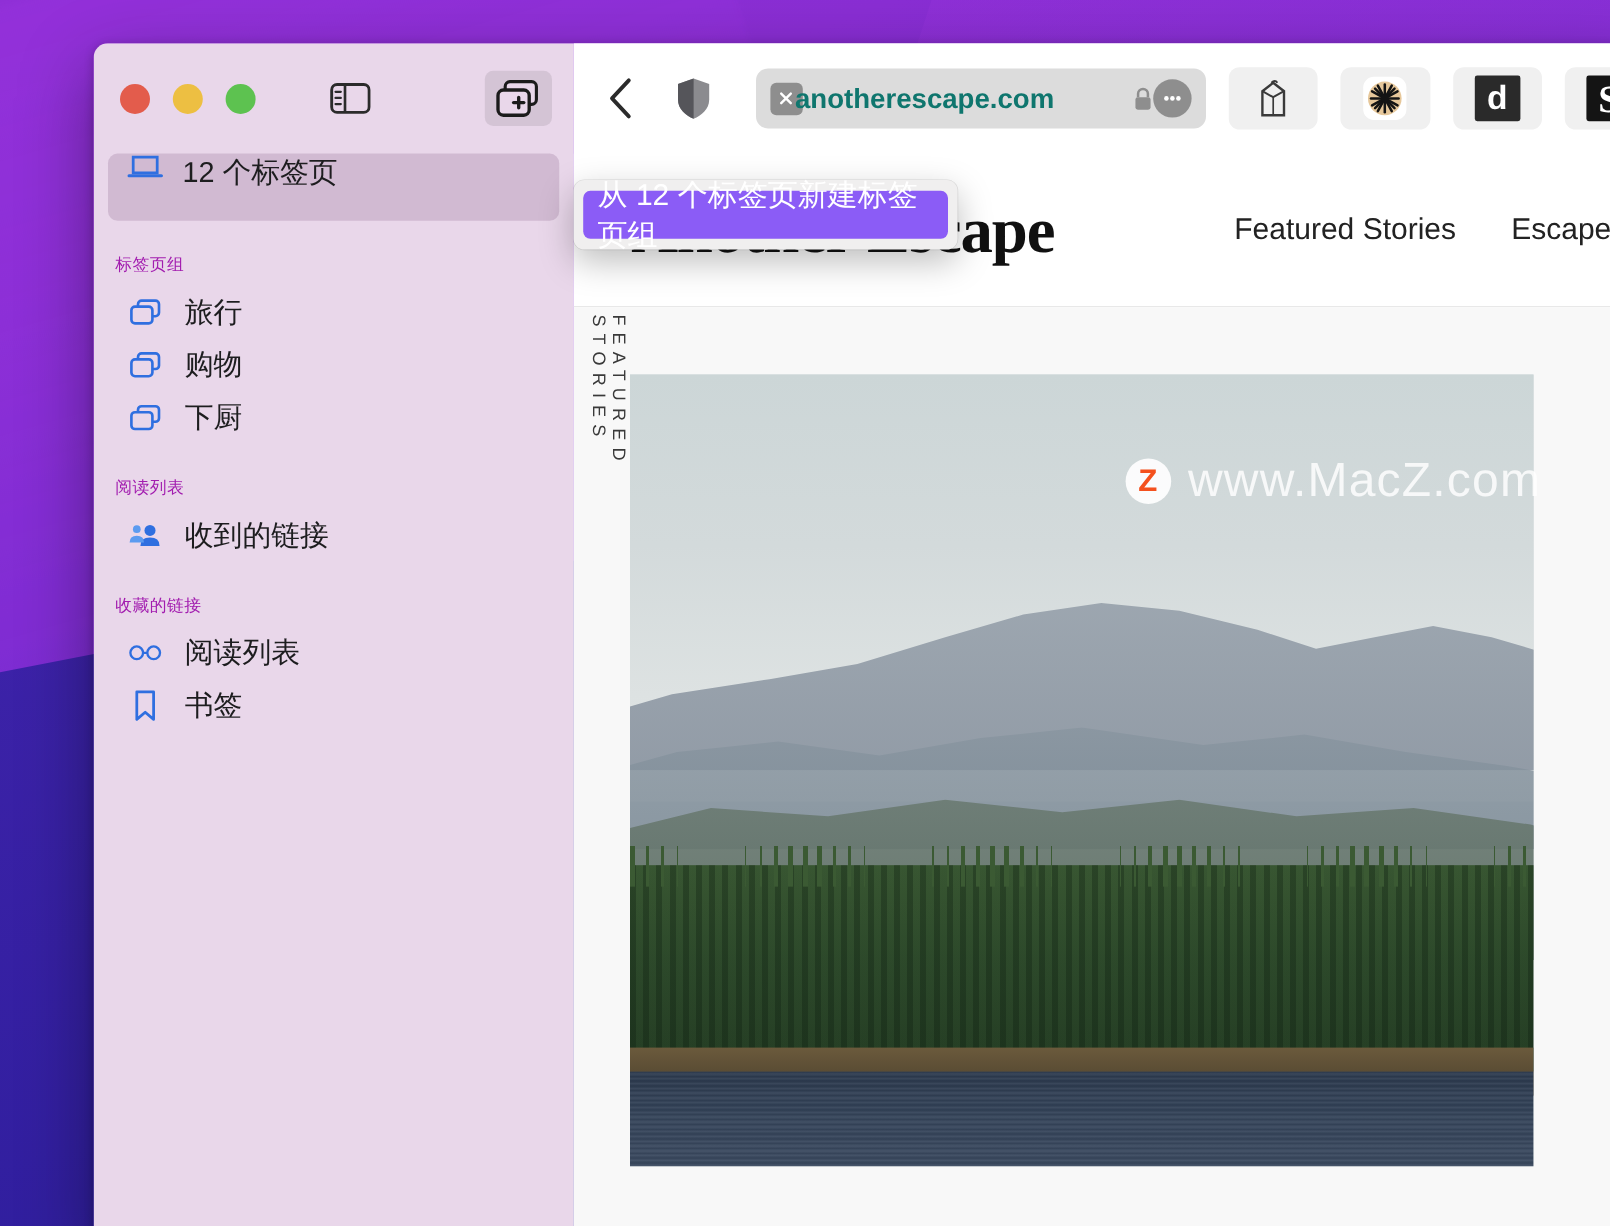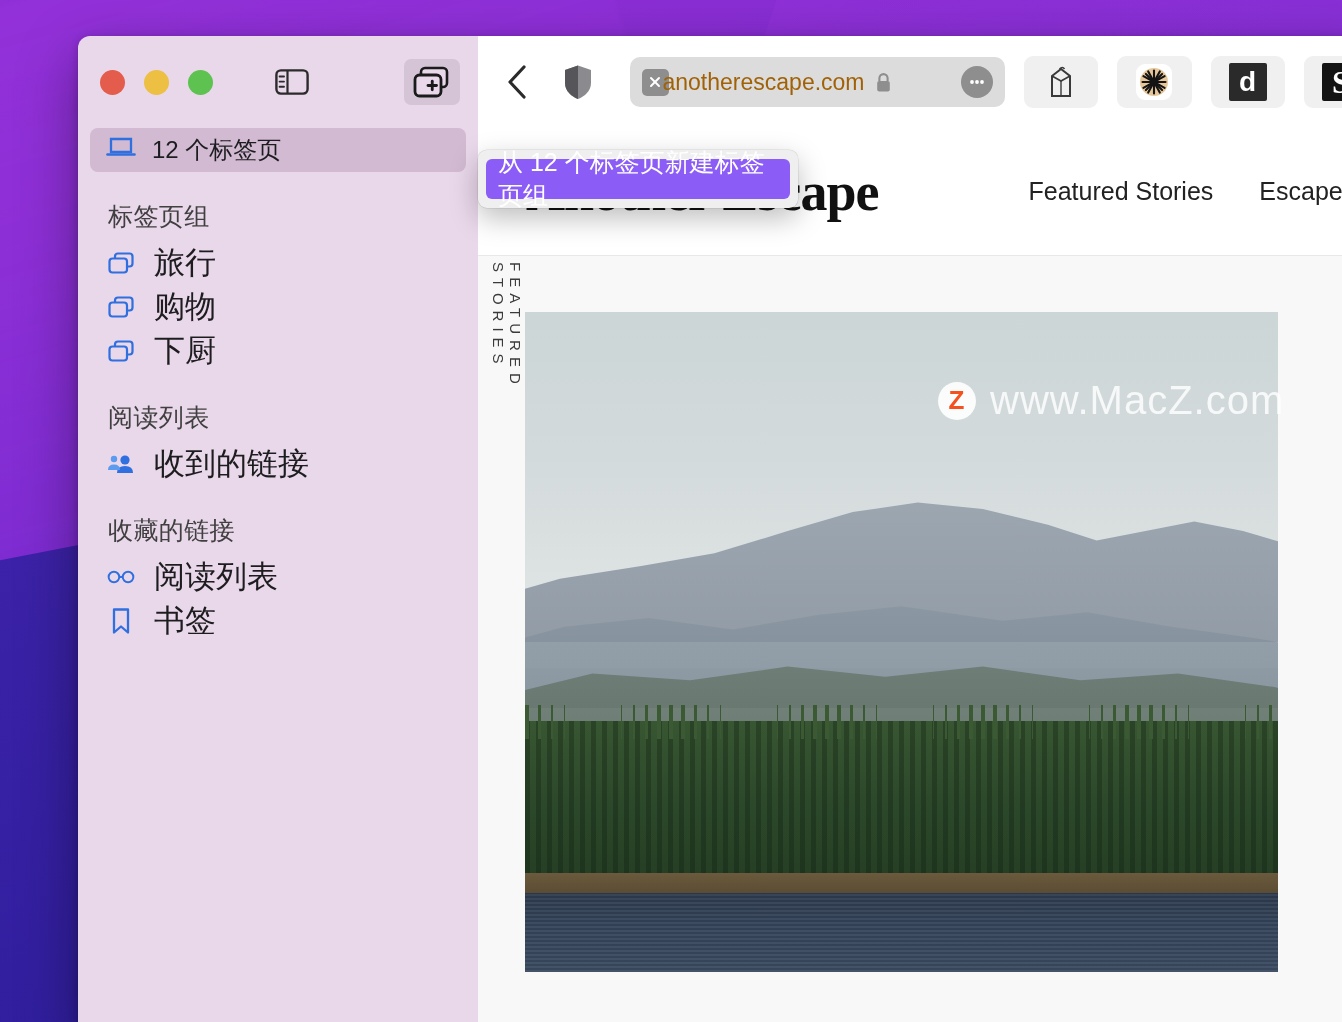--- a/index.html
+++ b/index.html
@@ -57,33 +57,33 @@
     width:46px; height:40px; display:flex; align-items:center; justify-content:center;
     border-radius:7px;
   }
   .tb-icon.sidebar-toggle{ margin-left:56px; }
   .tb-icon.newgroup{
     margin-left:auto; background:rgba(0,0,0,.085); width:56px; height:46px;
   }
 
   
   .sb-row{
-    display:flex; align-items:center; gap:16px;
-    height:44px; margin:0 12px; padding-left:16px;
+    display:flex; align-items:flex-start; gap:16px;
+    height:56px; margin:0 12px; padding-left:16px;
     border-radius:8px; font-size:24px; color:#1d1d1f;
   }
   .sb-row.selected{ background:rgba(90,40,90,.16); }
 
   .sb-section{
-    font-size:25px; color:#404040; padding:28px 0 8px 30px; letter-spacing:.4px;
+    font-size:14px; color:#a21caf; padding:28px 0 8px 18px; letter-spacing:.4px;
   }
   .sb-item{
     display:flex; align-items:center; gap:18px;
     height:44px; margin:0 12px; padding-left:16px;
-    border-radius:8px; font-size:31px; color:#1d1d1f;
+    border-radius:8px; font-size:24px; color:#1d1d1f;
   }
   .sb-item .ico{ width:30px; display:flex; justify-content:center; align-items:center; }
 
   
   #pane{ flex:1; height:100%; background:#ffffff; position:relative; overflow:hidden; }
 
   .toolbar{
     height:92px; display:flex; align-items:center; padding:0 0 0 14px;
     background:#ffffff;
   }
@@ -95,23 +95,24 @@
   .urlbar{
     margin-left:26px; width:398px; height:50px; border-radius:10px;
     background:#dcdcdc; display:flex; align-items:center; padding:0 12px 0 12px;
     position:relative;
   }
   .stop-btn{
     width:27px; height:27px; border-radius:5px; background:#8e8e8e;
     display:flex; align-items:center; justify-content:center; flex:0 0 27px;
   }
   .url-text{
-    flex:1; text-align:center; font-size:23px; color:#a16207;
-    display:flex; align-items:center; justify-content:flex-start; gap:10px;
+    flex:1; text-align:center; font-size:23px; color:#0f766e;
+    display:flex; align-items:center; justify-content:space-between; gap:10px;
     margin-left:-6px;
+    font-weight:bold;
   }
   .more-btn{
     width:32px; height:32px; border-radius:50%; background:#8e8e8e;
     display:flex; align-items:center; justify-content:center; flex:0 0 32px;
   }
   .ext{
     width:79px; height:52px; border-radius:9px; background:#f0f0f0;
     display:flex; align-items:center; justify-content:center; margin-left:19px;
   }
   .ext:first-of-type{ margin-left:30px; }

